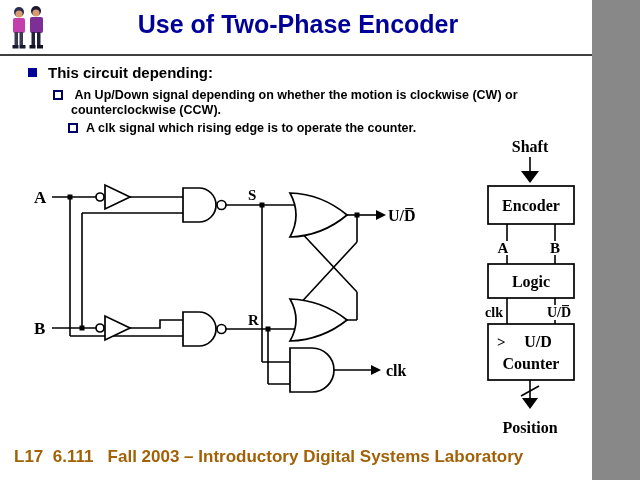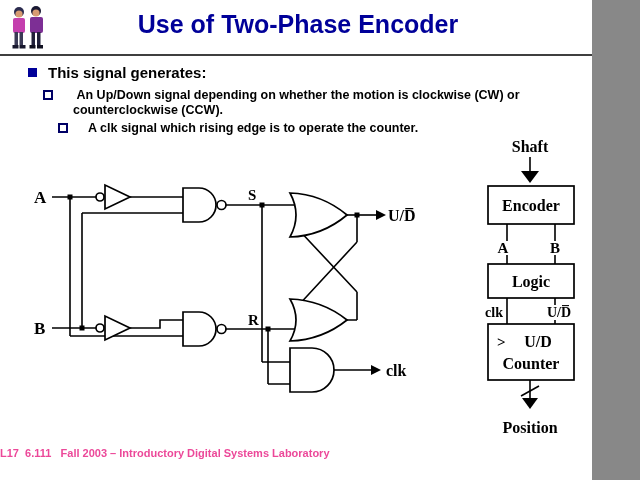--- a/index.html
+++ b/index.html
@@ -15,27 +15,27 @@
   .divider {
     position:absolute; top:54px; left:0; width:640px; height:2px;
     background:#3f3f3f;
   }
   .clipart { position:absolute; top:4px; }
   .clipart.left { left:8px; }
   .clipart.right { left:592px; }
   .bullet-row { position:absolute; display:flex; color:#000; }
   .b-main { left:28px; top:64px; gap:11px; font-size:15px; font-weight:bold; }
   .b-main .sq { width:9px; height:9px; background:#000099; margin-top:4px; flex:none; }
-  .b-sub { left:43px; top:88px; gap:20px; font-size:12.5px; font-weight:bold; line-height:1.18; }
+  .b-sub { left:53px; top:88px; gap:8px; font-size:12.5px; font-weight:bold; line-height:1.18; }
   .b-sub2 { top:121px;padding-left:15px; }
   .b-sub .hsq { width:6px; height:6px; border:2px solid #000066; margin-top:2px; flex:none; background:#fff; }
   .b-sub .txt { width:505px; white-space:pre-wrap; }
   .footer {
-    position:absolute; left:0; top:447px; font-size:11px; font-weight:bold;
-    color:#ec4899; white-space:pre;
+    position:absolute; left:14px; top:447px; font-size:17px; font-weight:bold;
+    color:#a16207; white-space:pre;
   }
   .pagenum {
     position:absolute; left:616px; top:464px; font-size:10px; font-weight:bold;
     color:#2233aa;
   }
   .speaker { position:absolute; left:602px; top:448px; }
   svg.diagram { position:absolute; left:0; top:0; }
   svg text { font-family:"Liberation Serif", serif; font-weight:bold; fill:#000; }
 </style>
 </head>
@@ -75,21 +75,21 @@
     <rect x="29" y="28" width="3.5" height="13" fill="#20203a"></rect>
     <rect x="21.5" y="41" width="6" height="3.5" fill="#101020"></rect>
     <rect x="29" y="41" width="6" height="3.5" fill="#101020"></rect>
   </svg>
 
   <div class="title">Use of Two-Phase Encoder</div>
   <div class="divider"></div>
 
   <div class="bullet-row b-main">
     <div class="sq"></div>
-    <div>This signal generates:</div>
+    <div>This circuit depending:</div>
   </div>
 
   <div class="bullet-row b-sub">
     <div class="hsq"></div>
     <div class="txt"> An Up/Down signal depending on whether the motion is clockwise (CW) or counterclockwise (CCW).</div>
   </div>
 
   <div class="bullet-row b-sub b-sub2">
     <div class="hsq"></div>
     <div class="txt">A clk signal which rising edge is to operate the counter.</div>

